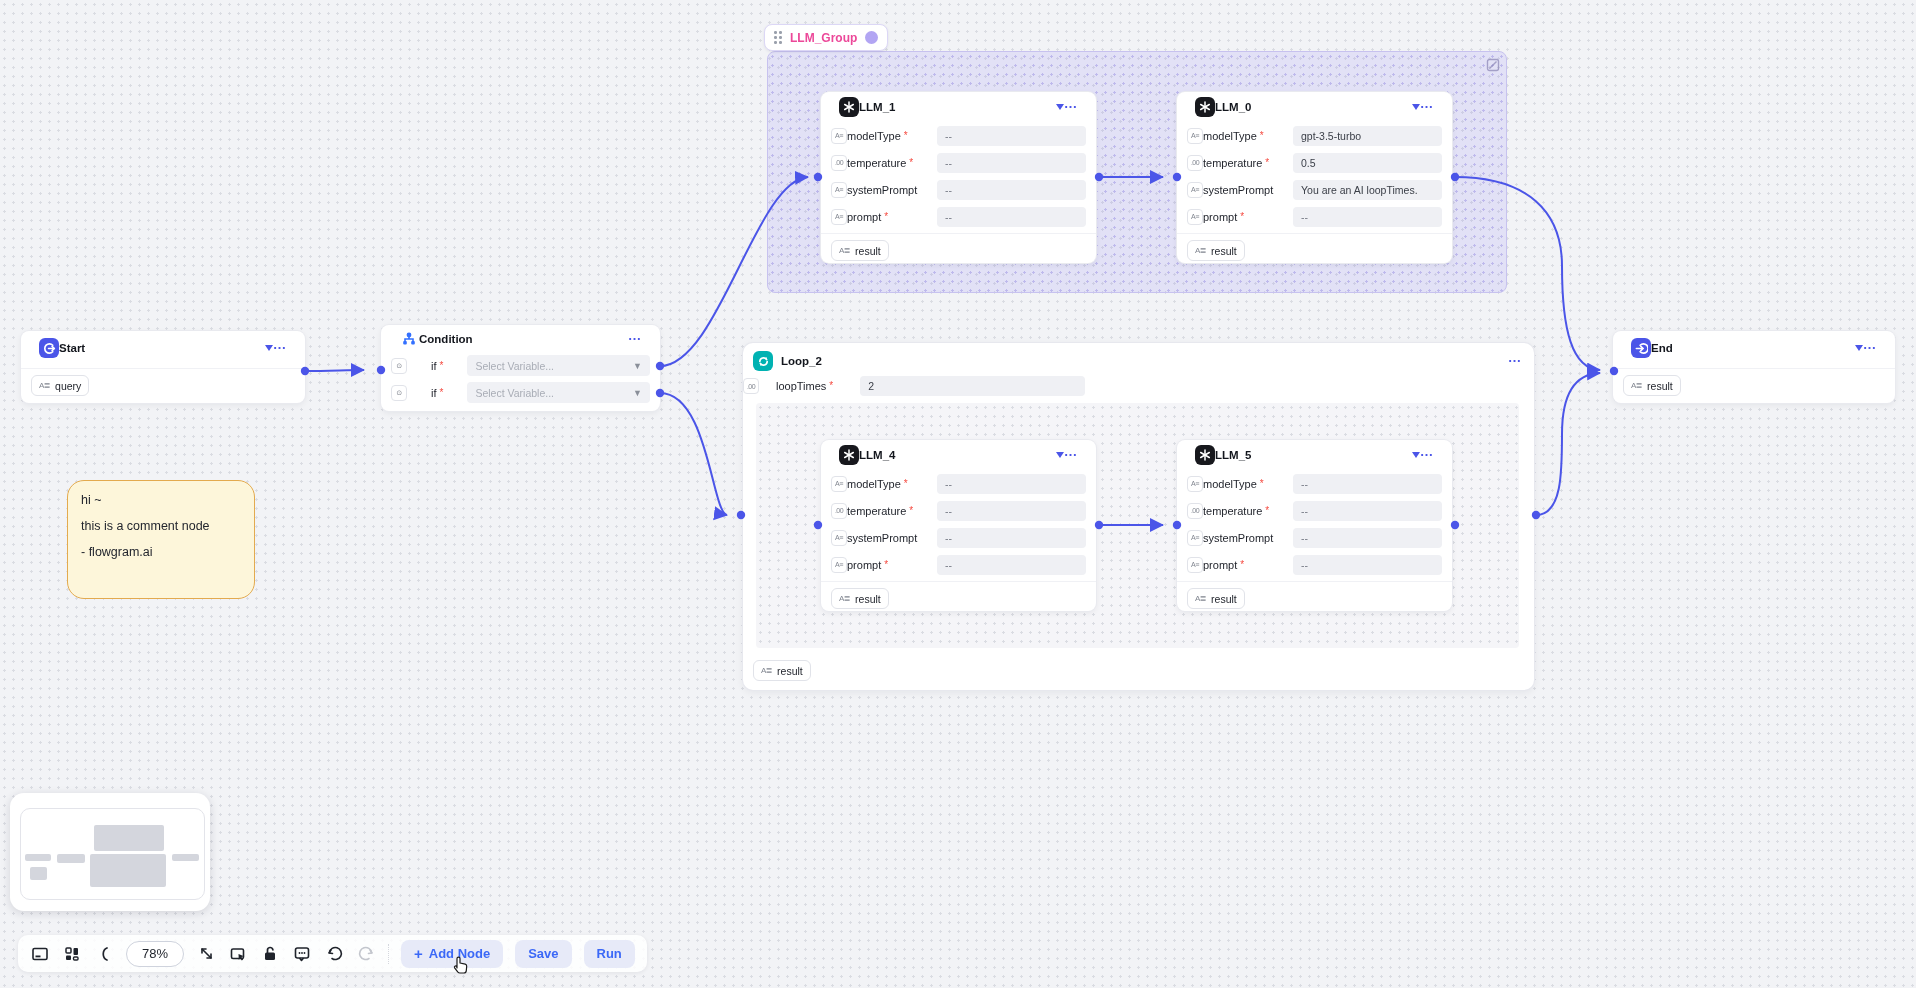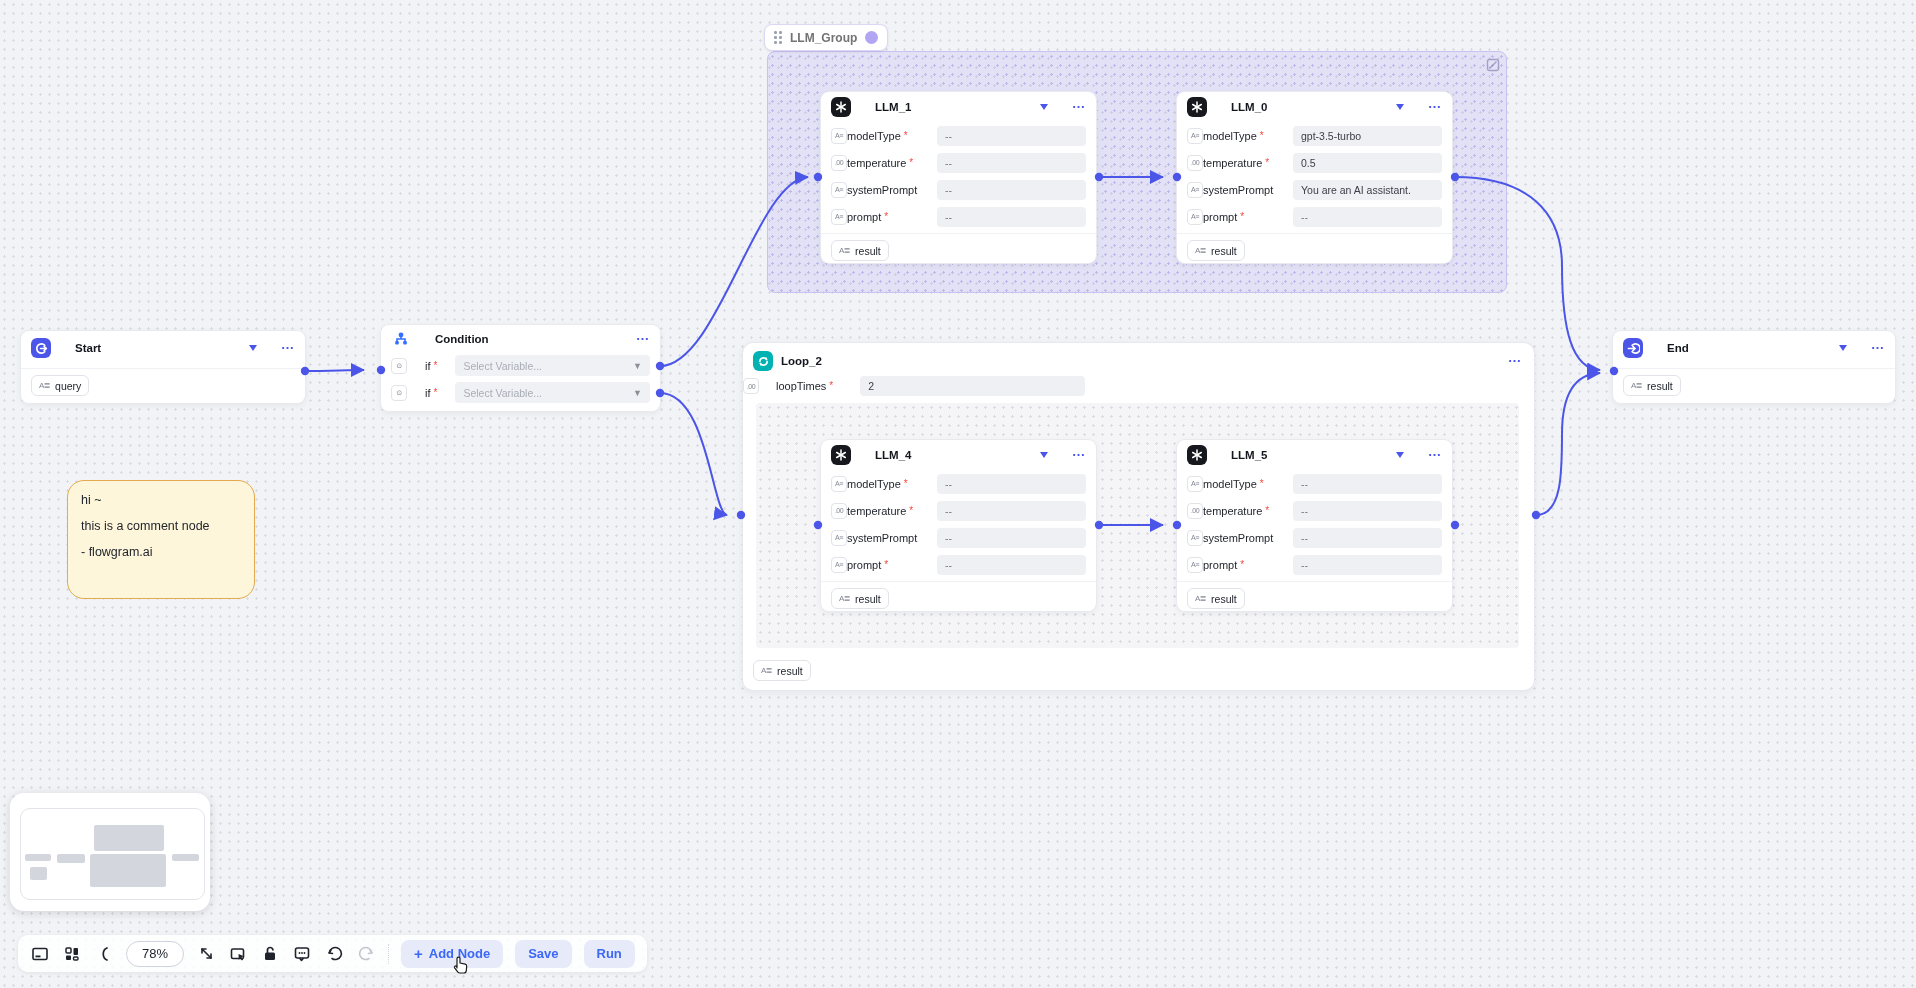--- a/index.html
+++ b/index.html
@@ -24,29 +24,29 @@
   }
   .group-corner { position:absolute; right:6px; top:6px; width:14px; height:14px; opacity:.75; }
   .group-pill {
     position:absolute; left:764px; top:24px; height:27px; z-index:20;
     background:#fff; border:1px solid #dcd7f6; border-radius:8px;
     display:flex; align-items:center; gap:8px; padding:0 9px;
     box-shadow:0 1px 3px rgba(30,30,60,.08);
   }
   .drag-dots { display:grid; grid-template-columns:repeat(2,3px); grid-auto-rows:3px; gap:2px; }
   .drag-dots i { width:2.5px; height:2.5px; border-radius:50%; background:#9aa0ac; }
-  .group-title { font-size:12px; font-weight:600; color:#737373; }
+  .group-title { font-size:12px; font-weight:600; color:#ec4899; }
   .group-dot { width:13px; height:13px; border-radius:50%; background:#b2a5f3; }
 
   
   .node {
     position:absolute; background:#fff; border-radius:8px; z-index:10;
     box-shadow:0 0 0 1px #e9eaef, 0 2px 6px rgba(20,24,44,.07);
   }
-  .nhead { display:flex; align-items:center; gap:24px; padding:0 10px; height:30px; }
+  .nhead { display:flex; align-items:center; gap:0; padding:0 18px; height:30px; }
   .nhead-tall { height:34px; }
   .nicon { width:20px; height:20px; border-radius:6px; display:flex; align-items:center; justify-content:center; flex:none; }
   .nicon.llm { background:#17181d; }
   .nicon.indigo { background:#4b55e8; }
   .nicon.teal { background:#00b2b2; }
   .nicon.bare { background:transparent; }
   .ntitle { font-size:11.5px; font-weight:700; color:#13161d; }
   .spacer { flex:1; }
   .tri { width:0; height:0; border-left:4.5px solid transparent; border-right:4.5px solid transparent; border-top:6px solid #4b55e8; }
   .hdots { color:#4b55e8; font-size:13px; font-weight:700; letter-spacing:1px; line-height:10px; }
@@ -68,21 +68,21 @@
   .finput.muted { color:#767b85; }
   .ndiv { border-top:1px solid #f0f1f5; margin:3px 0 0 0; }
   .tagrow { display:flex; align-items:center; padding:6px 10px 0 10px; }
   .tag {
     display:inline-flex; align-items:center; gap:5px; height:21px; padding:0 7px;
     border:1px solid #e1e3e9; border-radius:6px; background:#fff; font-size:10.5px; color:#23262e;
   }
   .tag .fico { border:none; width:auto; height:auto; font-size:8px; }
 
   
-  .crow { display:flex; align-items:center; height:27px; padding:0 10px; gap:18px; }
+  .crow { display:flex; align-items:center; height:27px; padding:0 10px; gap:24px; }
   .cselect {
     flex:1; height:21px; background:#f0f1f5; border-radius:4px;
     display:flex; align-items:center; padding:8px 8px; font-size:10.5px; color:#a9adb6;
   }
   .chev { margin-left:auto; color:#8a8f99; font-size:9px; }
 
   
   .loop {
     position:absolute; left:743px; top:343px; width:791px; height:347px;
     background:#fff; border-radius:10px; z-index:3;
@@ -362,21 +362,21 @@
           <span class="fico">.00</span>
           <span class="flabel req">temperature</span>
         </span>
         <div class="finput">0.5</div>
       </div>
     <div class="frow">
         <span class="flab">
           <span class="fico">A≡</span>
           <span class="flabel">systemPrompt</span>
         </span>
-        <div class="finput">You are an AI assistant.</div>
+        <div class="finput">You are an AI loopTimes.</div>
       </div>
     <div class="frow">
         <span class="flab">
           <span class="fico">A≡</span>
           <span class="flabel req">prompt</span>
         </span>
         <div class="finput muted">--</div>
       </div>
     <div class="ndiv"></div>
     <div class="tagrow">

